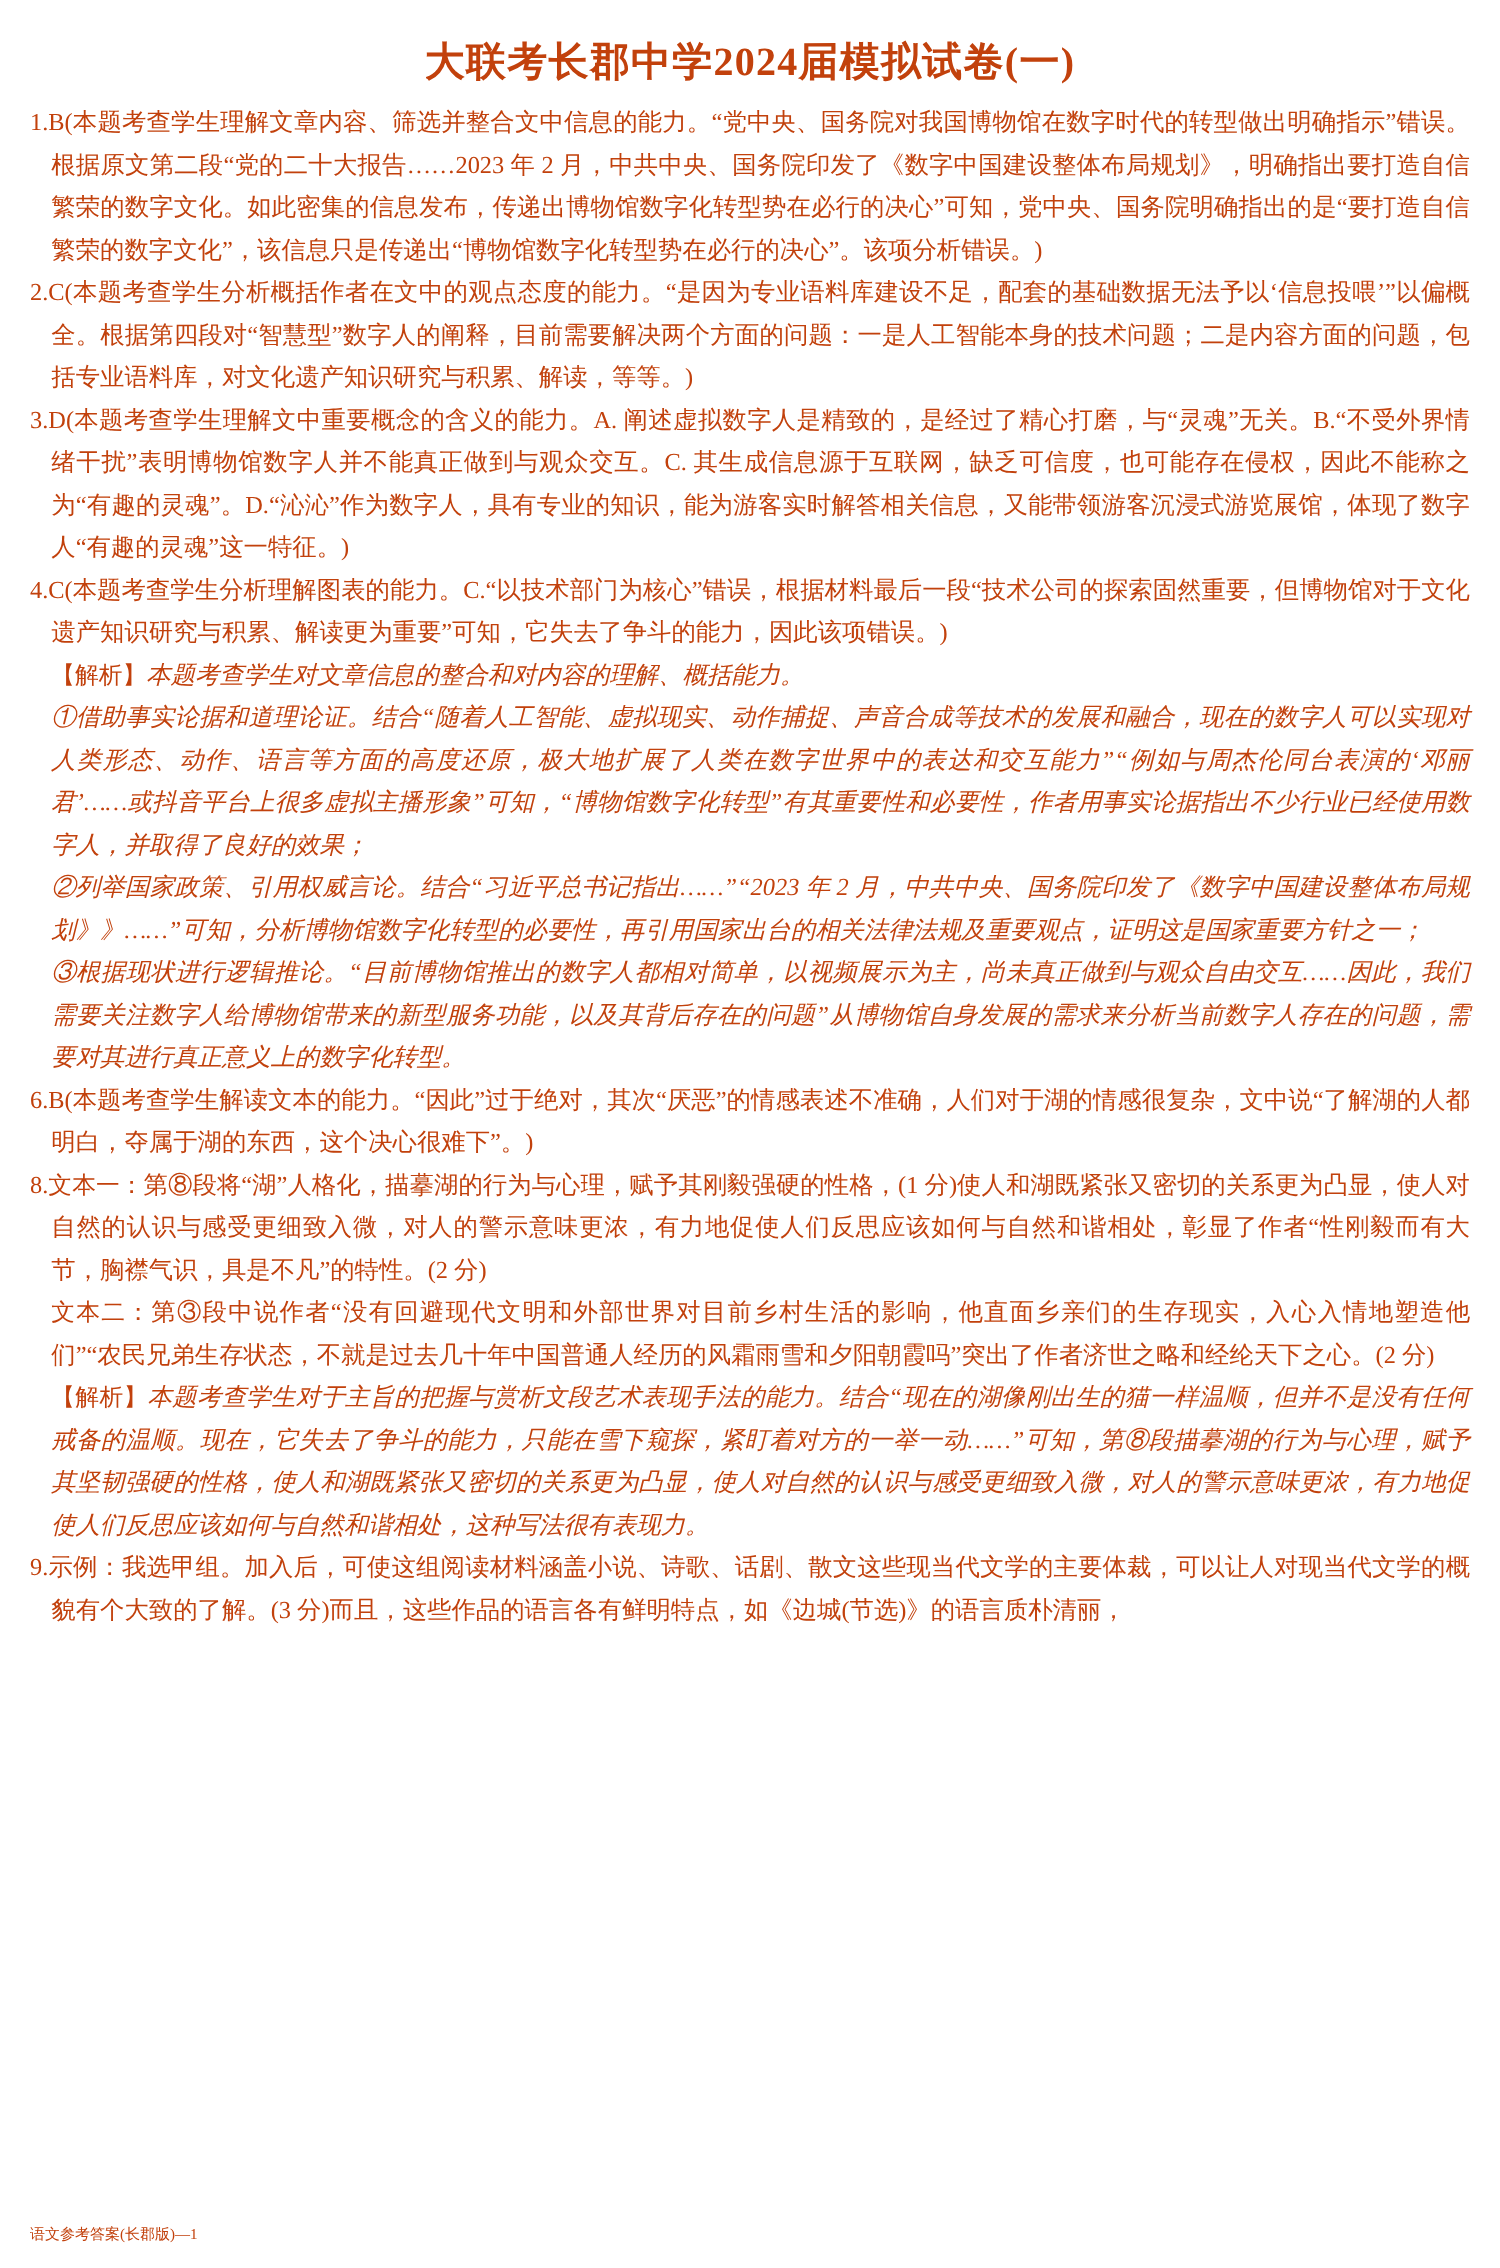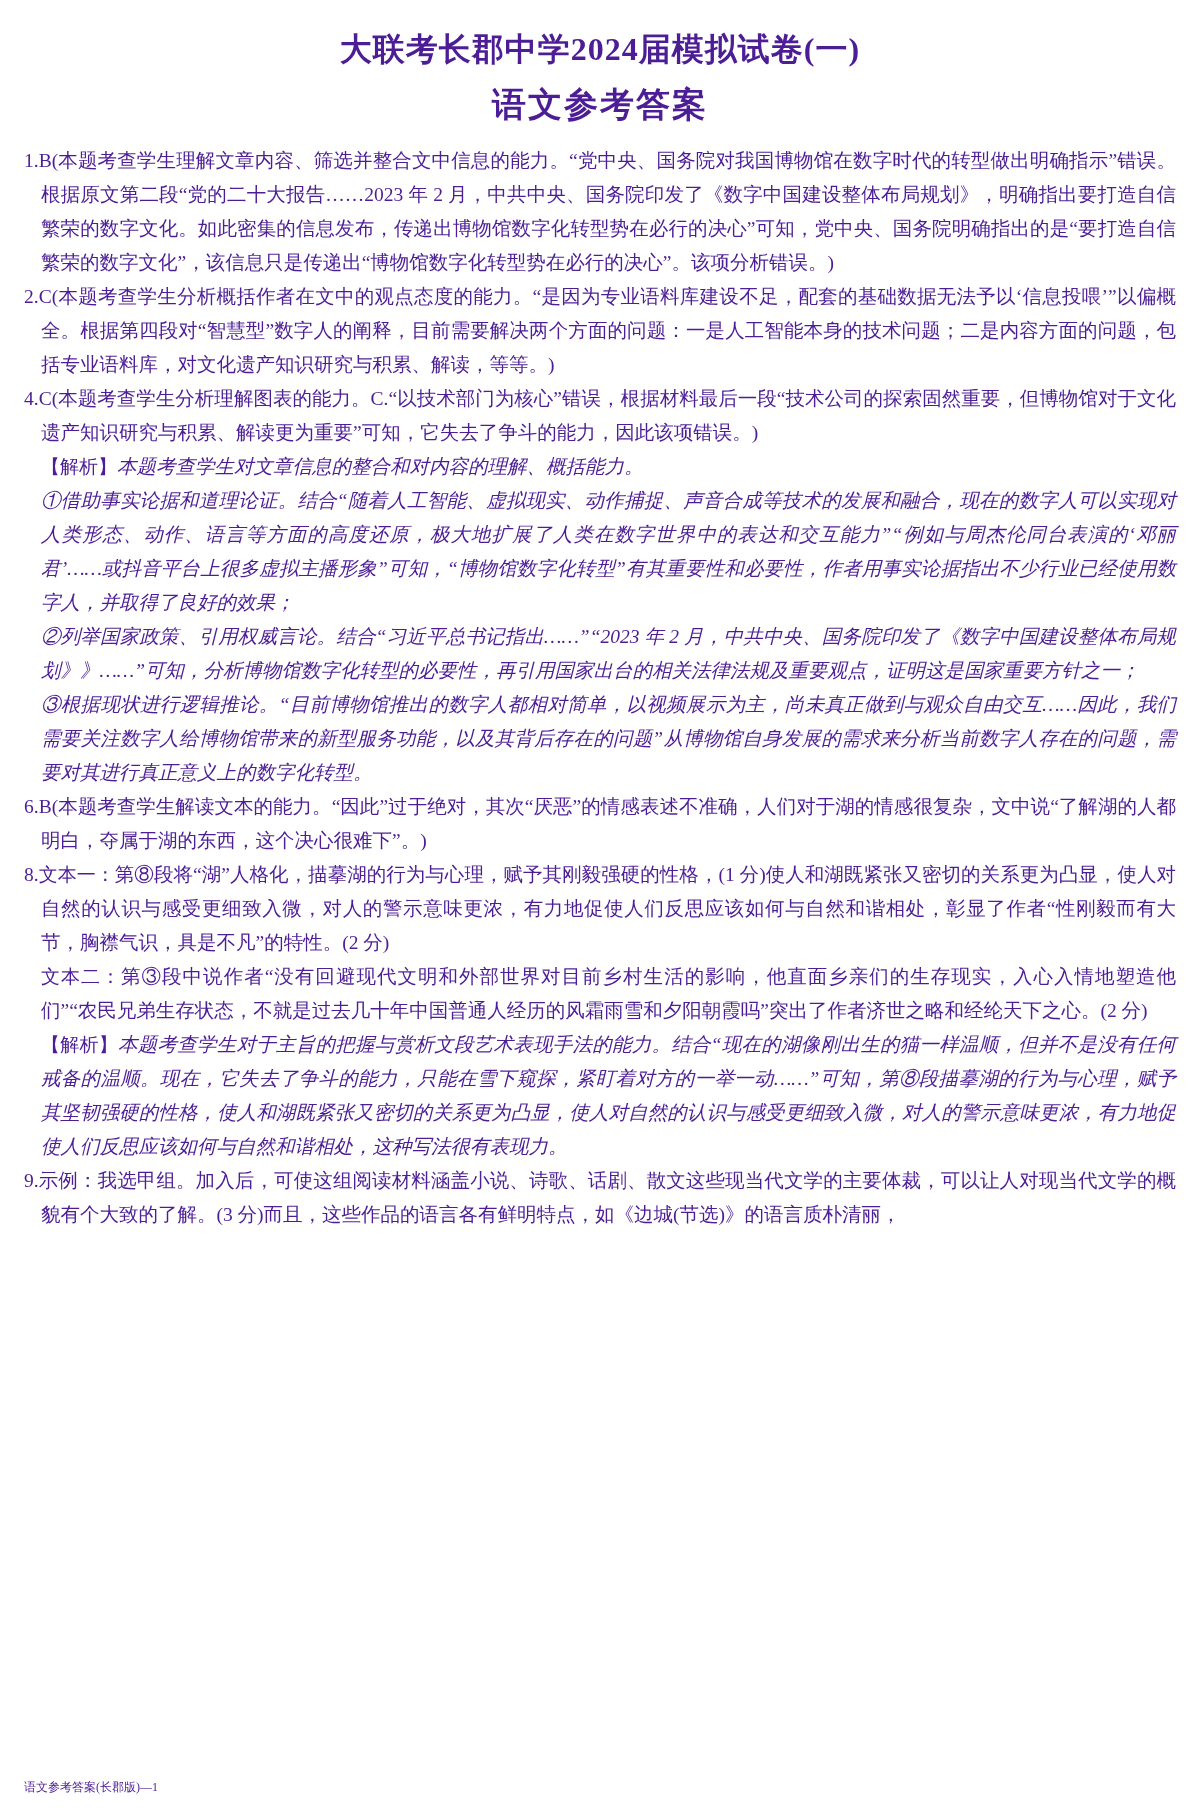--- a/index.html
+++ b/index.html
@@ -7,21 +7,21 @@
     padding: 0;
     background: #ffffff;
   }
   .page {
     width: 1200px;
     min-height: 1814px;
     box-sizing: border-box;
     margin: 0 auto;
     padding: 26px 24px 18px 24px;
     background: #ffffff;
-    color: #4c1d95;
+    color: #c2410c;
     font-family: "Liberation Serif", "DejaVu Serif", serif;
     display: flex;
     flex-direction: column;
   }
   .doc-title {
     text-align: center;
     font-size: 32px;
     font-weight: bold;
     letter-spacing: 1px;
     margin: 2px 0 10px 0;
@@ -70,28 +70,30 @@
     text-align: left;
     font-size: 12px;
     padding-top: 22px;
   }
 </style>
 </head>
 <body>
 
 <div class="page">
   <div class="doc-title">大联考长郡中学2024届模拟试卷(一)</div>
-  <div class="doc-subtitle">语文参考答案</div>
 
   <div class="answer-list">
       <div class="item">
         <div class="para first"><span class="num">1.</span><span>B(本题考查学生理解文章内容、筛选并整合文中信息的能力。“党中央、国务院对我国博物馆在数字时代的转型做出明确指示”错误。根据原文第二段“党的二十大报告……2023 年 2 月，中共中央、国务院印发了《数字中国建设整体布局规划》，明确指出要打造自信繁荣的数字文化。如此密集的信息发布，传递出博物馆数字化转型势在必行的决心”可知，党中央、国务院明确指出的是“要打造自信繁荣的数字文化”，该信息只是传递出“博物馆数字化转型势在必行的决心”。该项分析错误。)</span></div>
       </div>
       <div class="item">
         <div class="para first"><span class="num">2.</span><span>C(本题考查学生分析概括作者在文中的观点态度的能力。“是因为专业语料库建设不足，配套的基础数据无法予以‘信息投喂’”以偏概全。根据第四段对“智慧型”数字人的阐释，目前需要解决两个方面的问题：一是人工智能本身的技术问题；二是内容方面的问题，包括专业语料库，对文化遗产知识研究与积累、解读，等等。)</span></div>
+      </div>
+      <div class="item">
+        <div class="para first"><span class="num">3.</span><span>D(本题考查学生理解文中重要概念的含义的能力。A. 阐述虚拟数字人是精致的，是经过了精心打磨，与“灵魂”无关。B.“不受外界情绪干扰”表明博物馆数字人并不能真正做到与观众交互。C. 其生成信息源于互联网，缺乏可信度，也可能存在侵权，因此不能称之为“有趣的灵魂”。D.“沁沁”作为数字人，具有专业的知识，能为游客实时解答相关信息，又能带领游客沉浸式游览展馆，体现了数字人“有趣的灵魂”这一特征。)</span></div>
       </div>
       <div class="item">
         <div class="para first"><span class="num">4.</span><span>C(本题考查学生分析理解图表的能力。C.“以技术部门为核心”错误，根据材料最后一段“技术公司的探索固然重要，但博物馆对于文化遗产知识研究与积累、解读更为重要”可知，它失去了争斗的能力，因此该项错误。)</span></div>
       </div>
       <div class="item">
         <div class="para sub kai"><span class="plabel">【解析】</span><span>本题考查学生对文章信息的整合和对内容的理解、概括能力。</span></div>
         <div class="para sub kai"><span>①借助事实论据和道理论证。结合“随着人工智能、虚拟现实、动作捕捉、声音合成等技术的发展和融合，现在的数字人可以实现对人类形态、动作、语言等方面的高度还原，极大地扩展了人类在数字世界中的表达和交互能力”“例如与周杰伦同台表演的‘邓丽君’……或抖音平台上很多虚拟主播形象”可知，“博物馆数字化转型”有其重要性和必要性，作者用事实论据指出不少行业已经使用数字人，并取得了良好的效果；</span></div>
         <div class="para sub kai"><span>②列举国家政策、引用权威言论。结合“习近平总书记指出……”“2023 年 2 月，中共中央、国务院印发了《数字中国建设整体布局规划》》……”可知，分析博物馆数字化转型的必要性，再引用国家出台的相关法律法规及重要观点，证明这是国家重要方针之一；</span></div>
         <div class="para sub kai"><span>③根据现状进行逻辑推论。“目前博物馆推出的数字人都相对简单，以视频展示为主，尚未真正做到与观众自由交互……因此，我们需要关注数字人给博物馆带来的新型服务功能，以及其背后存在的问题”从博物馆自身发展的需求来分析当前数字人存在的问题，需要对其进行真正意义上的数字化转型。</span></div>
       </div>

